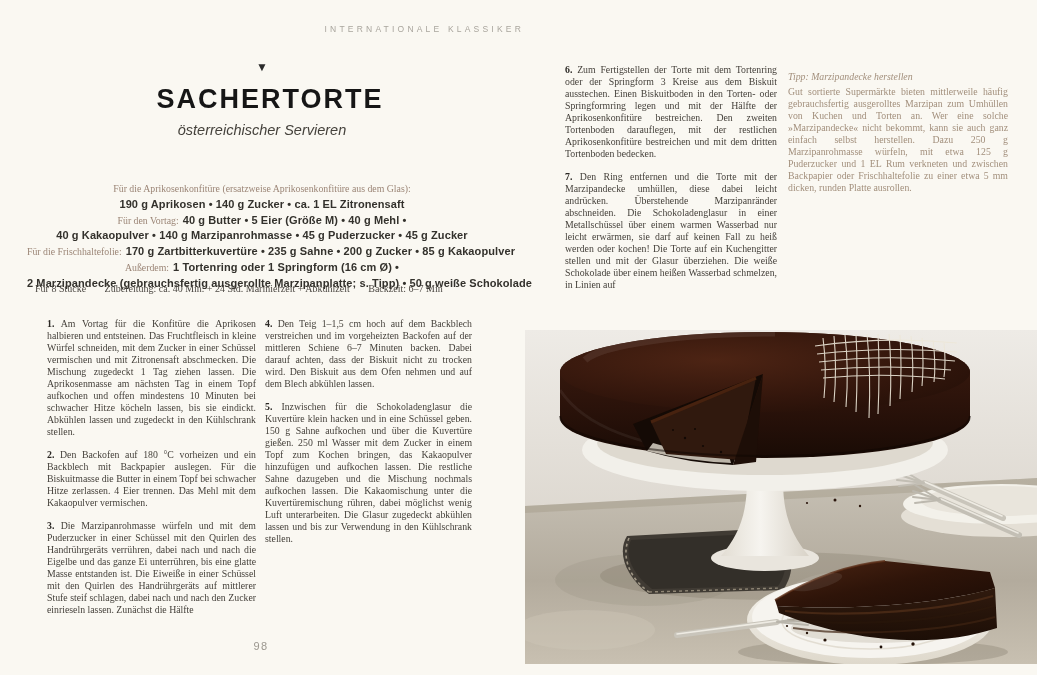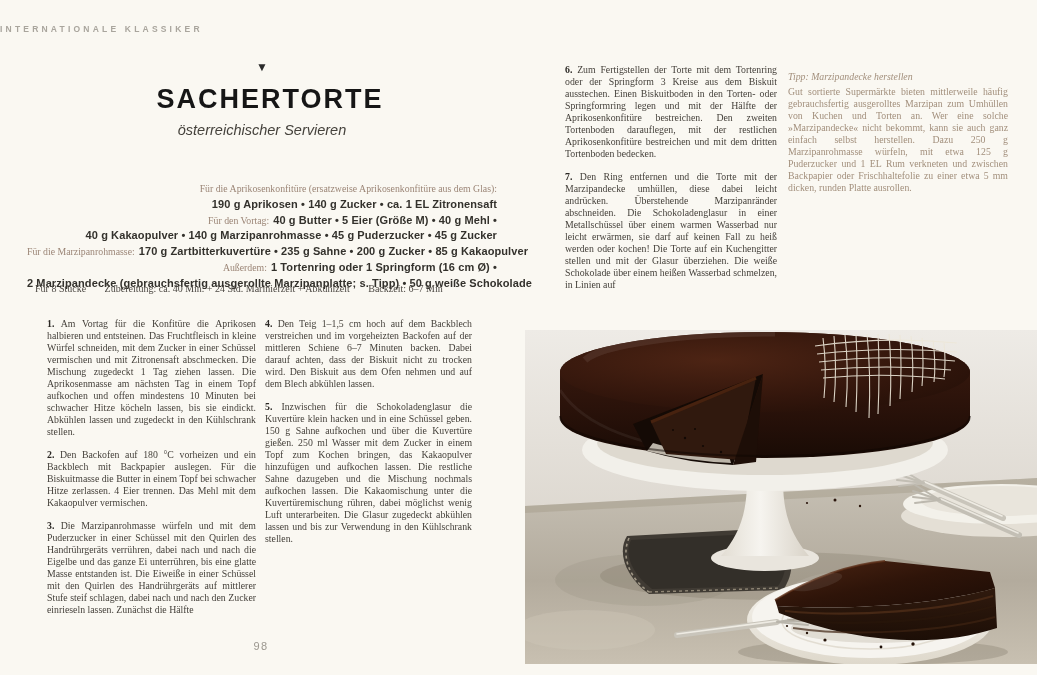--- a/index.html
+++ b/index.html
@@ -1,32 +1,32 @@
 <!DOCTYPE html>
 <html lang="de"><head>
 <meta charset="utf-8">
 <style>
   html,body{margin:0;padding:0;background:#e9e7e2;}
   .page{position:relative;width:1037px;height:675px;background:#faf8f2;overflow:hidden;
         font-family:"Liberation Serif",serif;}
   
-  .kicker{position:absolute;left:0;top:24px;width:524px;text-align:left;
+  .kicker{position:absolute;left:0;top:24px;width:524px;text-align:right;
           font-family:"Liberation Sans",sans-serif;font-size:8.5px;letter-spacing:3.2px;
-          color:#a9a59d;font-weight:700;}
+          color:#a9a59d;font-weight:400;}
   .ornament{position:absolute;left:0;top:60px;width:524px;text-align:center;
             font-size:12px;color:#2b2b2b;}
   .title{position:absolute;left:8px;top:84px;width:524px;text-align:center;
          font-family:"Liberation Sans",sans-serif;font-weight:700;font-size:27px;
          letter-spacing:2px;color:#161616;}
   .subtitle{position:absolute;left:0;top:122px;width:524px;text-align:center;
             font-family:"Liberation Sans",sans-serif;font-style:italic;font-weight:300;
             font-size:14.5px;color:#45423c;}
   
   .ing{position:absolute;left:27px;top:180px;width:470px;text-align:center;}
-  .ing .line{line-height:13.8px;white-space:nowrap;text-align:right;}
+  .ing .line{line-height:13.8px;white-space:nowrap;}
   .lbl{font-family:"Liberation Serif",serif;font-size:9.8px;color:#9b8576;}
   .val{font-family:"Liberation Sans",sans-serif;font-size:11px;font-weight:700;color:#33312c;letter-spacing:.1px;}
   .infoline{position:absolute;left:27px;top:283px;width:470px;text-align:left;
             font-size:10px;color:#4c4843;}
   .infoline span{margin:0 8px;}
   
   .col{position:absolute;text-align:justify;font-size:9.8px;line-height:12px;color:#433f39;}
   .col p{margin:0 0 11px 0;}
   .num{font-weight:700;color:#2c2925;}
   .col1{left:47px;top:318px;width:209px;}
@@ -48,21 +48,21 @@
   <div class="kicker">INTERNATIONALE KLASSIKER</div>
   <div class="ornament">▼</div>
   <div class="title">SACHERTORTE</div>
   <div class="subtitle">österreichischer Servieren</div>
 
   <div class="ing">
     <div class="line"><span class="lbl">Für die Aprikosenkonfitüre (ersatzweise Aprikosenkonfitüre aus dem Glas):</span></div>
     <div class="line"><span class="val">190 g Aprikosen • 140 g Zucker • ca. 1 EL Zitronensaft</span></div>
     <div class="line"><span class="lbl">Für den Vortag:</span> <span class="val">40 g Butter • 5 Eier (Größe M) • 40 g Mehl •</span></div>
     <div class="line"><span class="val">40 g Kakaopulver • 140 g Marzipanrohmasse • 45 g Puderzucker • 45 g Zucker</span></div>
-    <div class="line"><span class="lbl">Für die Marzipanrohmasse:</span> <span class="val">170 g Zartbitterkuvertüre • 235 g Sahne • 200 g Zucker • 85 g Kakaopulver</span></div>
+    <div class="line"><span class="lbl">Für die Frischhaltefolie:</span> <span class="val">170 g Zartbitterkuvertüre • 235 g Sahne • 200 g Zucker • 85 g Kakaopulver</span></div>
     <div class="line"><span class="lbl">Außerdem:</span> <span class="val">1 Tortenring oder 1 Springform (16 cm Ø) •</span></div>
     <div class="line"><span class="val">2 Marzipandecke (gebrauchsfertig ausgerollte Marzipanplatte; s. Tipp) • 50 g weiße Schokolade</span></div>
   </div>
 
   <div class="infoline">
     <span>Für 8 Stücke</span>
     <span>Zubereitung: ca. 40 Min. + 24 Std. Marinierzeit + Abkühlzeit</span>
     <span>Backzeit: 6–7 Min</span>
   </div>
 

